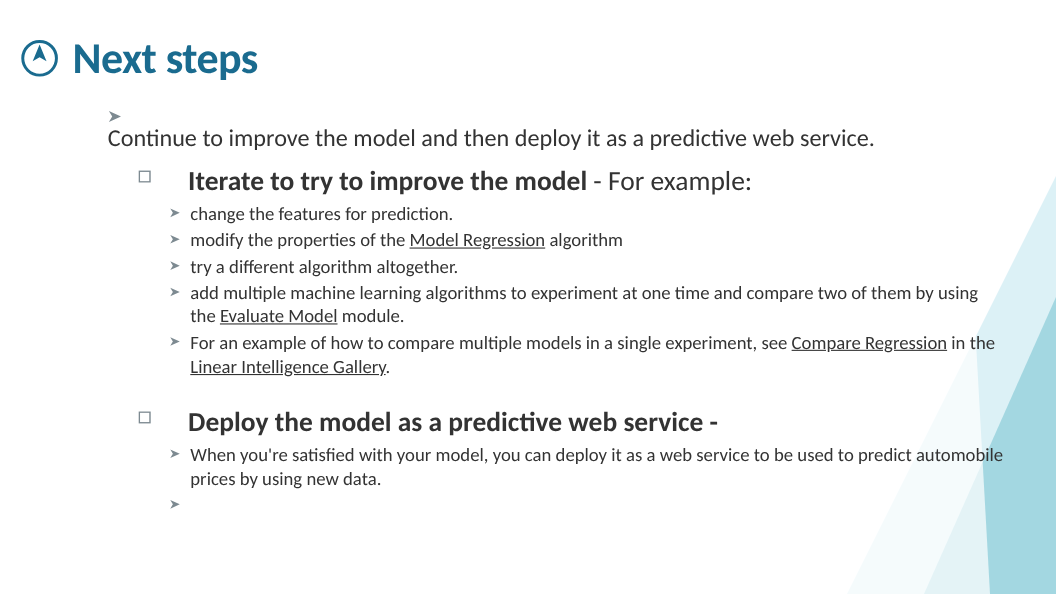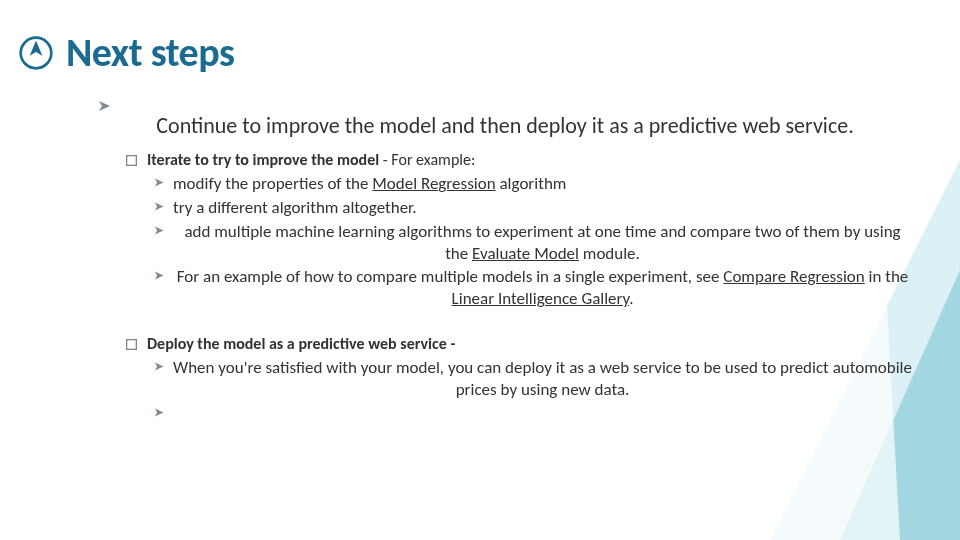--- a/index.html
+++ b/index.html
@@ -1,25 +1,25 @@
 <!DOCTYPE html>
 <html><head>
 <meta charset="utf-8">
 <style>
   html,body{margin:0;padding:0;width:960px;height:540px;background:#fff;font-family:"Segoe UI",Calibri,Arial,sans-serif;color:#333;overflow:hidden;}
-  .slide{position:relative;width:960px;height:540px;box-sizing:border-box;text-align:center;}
+  .slide{position:relative;width:960px;height:540px;box-sizing:border-box;}
   .deco{position:absolute;right:0;bottom:0;width:420px;height:420px;pointer-events:none;}
   .title-row{display:flex;align-items:center;padding:28px 0 0 18px;}
   .title-icon{width:36px;height:36px;flex:0 0 auto;margin-right:12px;}
   .title{font-size:40px;font-weight:700;color:#1a6b8f;letter-spacing:-0.5px;}
   .content{padding:16px 48px 0 98px;font-size:22px;line-height:1.22;color:#333;}
   .b1{position:relative;margin:0 0 10px 0;padding-left:0;}
   .b1 .row{display:flex;flex-direction:column;}
   .b1 .bullet{flex:0 0 auto;margin-right:10px;margin-top:6px;}
-  .b2{position:relative;margin:8px 0 4px 28px;font-size:16px;display:flex;}
+  .b2{position:relative;margin:8px 0 4px 28px;font-size:25px;display:flex;gap:24px;}
   .b2 .bullet{flex:0 0 auto;margin-right:10px;margin-top:5px;width:11px;height:11px;}
   .b3{position:relative;margin:2px 0 2px 56px;font-size:17px;line-height:1.28;display:flex;}
   .b3 .bullet{flex:0 0 auto;margin-right:8px;margin-top:4px;}
   .bold{font-weight:700;}
   .u{text-decoration:underline;}
   .sec-gap{height:14px;}
   svg{display:block;}
 </style>
 </head>
 <body>
@@ -53,20 +53,26 @@
 
     <div class="b2">
       <svg class="bullet" viewBox="0 0 11 11">
           <rect x="0.5" y="0.5" width="10" height="10" fill="none" stroke="#7d8a91" stroke-width="1.6"></rect>
         </svg>
       <div>
         <span class="bold">Iterate to try to improve the model</span><span> - For example:</span>
       </div>
     </div>
 
+    <div class="b3">
+      <svg class="bullet" width="11" height="11" viewBox="0 0 14 14">
+          <polygon points="1,2 12,7 1,12 4,7" fill="#7d8a91"></polygon>
+        </svg>
+      <div><span>change the features for prediction.</span></div>
+    </div>
     <div class="b3">
       <svg class="bullet" width="11" height="11" viewBox="0 0 14 14">
           <polygon points="1,2 12,7 1,12 4,7" fill="#7d8a91"></polygon>
         </svg>
       <div><span>modify the properties of the </span><span class="u">Model Regression</span><span> algorithm</span></div>
     </div>
     <div class="b3">
       <svg class="bullet" width="11" height="11" viewBox="0 0 14 14">
           <polygon points="1,2 12,7 1,12 4,7" fill="#7d8a91"></polygon>
         </svg>

